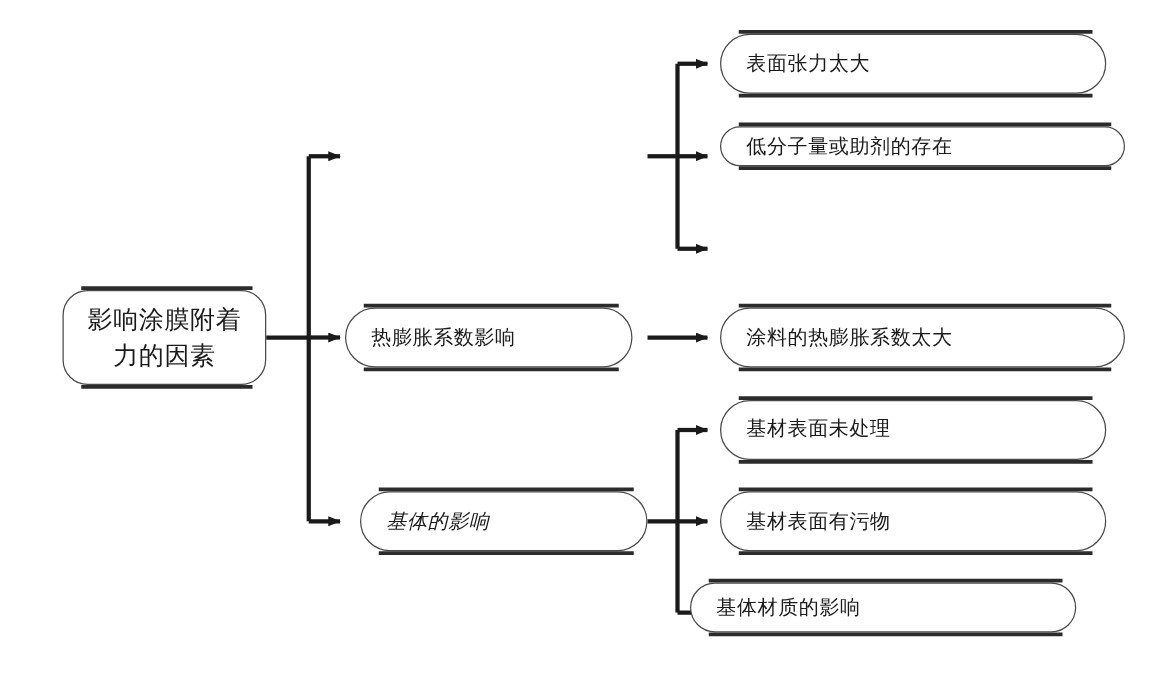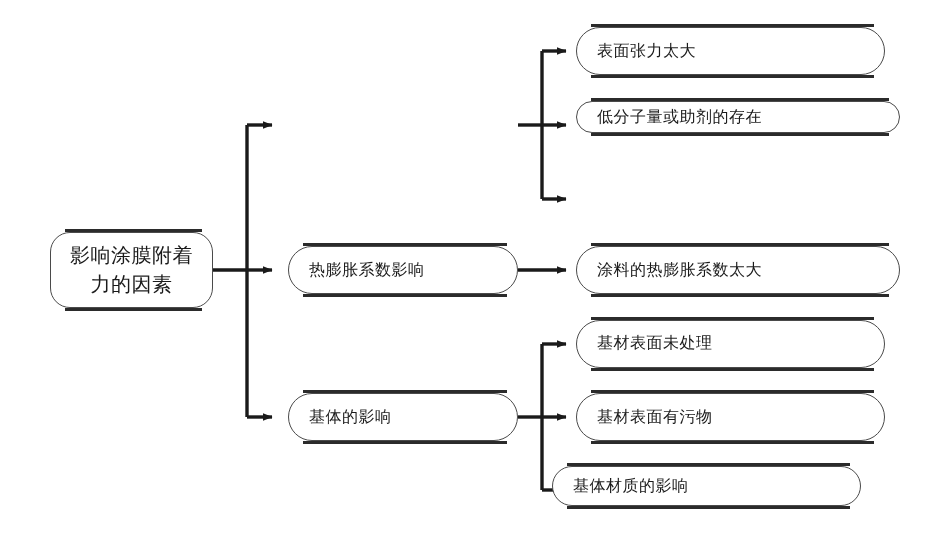--- a/index.html
+++ b/index.html
@@ -113,25 +113,25 @@
       <path d="M 542 490 L 566 490" marker-end="url(#arrowhead)"></path>
     </g>
   </svg>
 
   <div class="node root center-text" style="left:50px; top:232px; width:163px; height:76px;">
     <span class="label">影响涂膜附着
 力的因素</span>
   </div>
 
 
-  <div class="node left-text" style="left:288px; top:246px; width:230px; height:48px;">
+  <div class="node left-text" style="left:276px; top:246px; width:230px; height:48px;">
     <span class="label">热膨胀系数影响</span>
   </div>
 
-  <div class="node left-text" style="left:288px; top:393px; width:230px; height:48px;">
+  <div class="node left-text" style="left:288px; top:393px; width:230px; height:48px;font-style:italic;">
     <span class="label">基体的影响</span>
   </div>
 
   <div class="node left-text" style="left:576px; top:27px; width:309px; height:48px;">
     <span class="label">表面张力太大</span>
   </div>
 
   <div class="node left-text" style="left:576px; top:101px; width:324px; height:32px;">
     <span class="label">低分子量或助剂的存在</span>
   </div>

